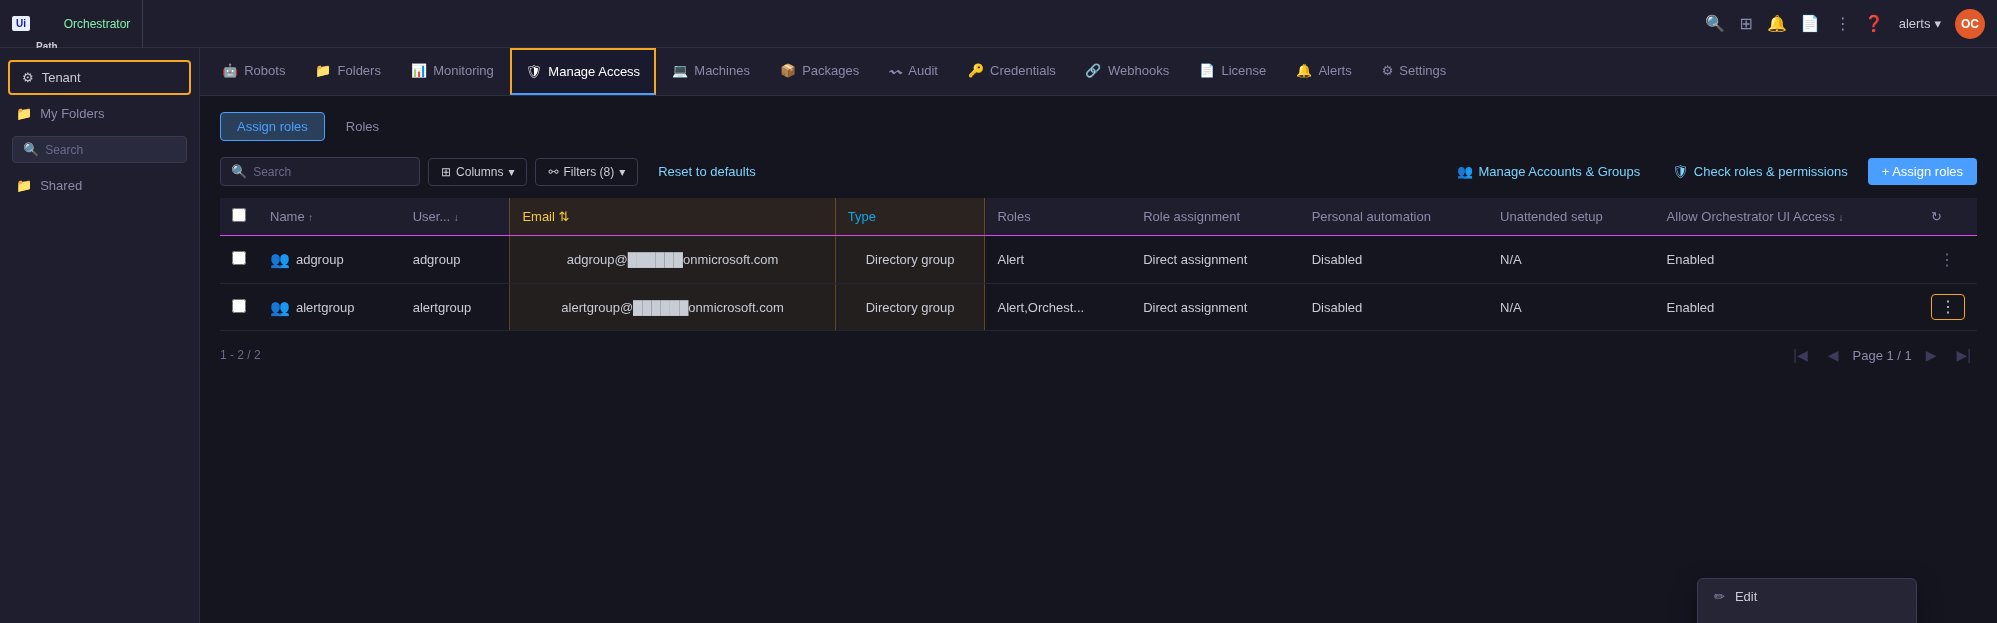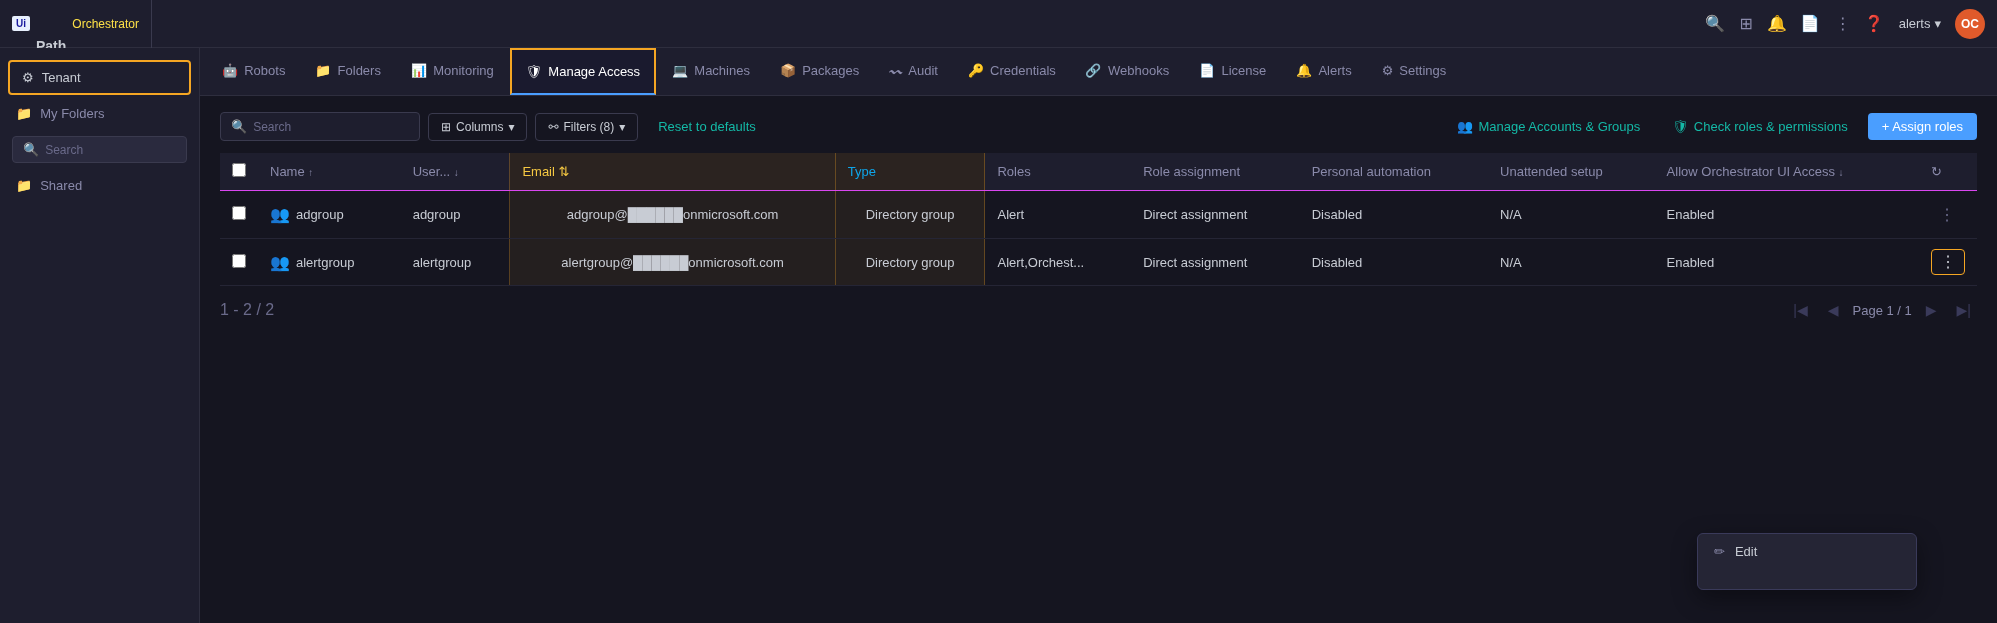--- a/index.html
+++ b/index.html
@@ -37,21 +37,21 @@
     .logo-box {
       background: #e8f0fe;
       color: #1a1a9e;
       font-weight: 900;
       font-size: 10px;
       padding: 2px 4px;
       border-radius: 2px;
     }
     .logo-text {
       color: #c8ccd4;
-      font-size: 14px;
+      font-size: 10px;
       font-weight: 600;
       margin-top: 45px;
     }
     .topbar-right {
       display: flex;
       align-items: center;
       gap: 14px;
     }
     .topbar-icon {
       color: #8a8aaa;
@@ -226,21 +226,21 @@
       cursor: pointer;
       font-size: 12px;
     }
     .btn-link {
       display: flex;
       align-items: center;
       gap: 5px;
       padding: 6px 12px;
       background: transparent;
       border: none;
-      color: #14b8a6;
+      color: #7dd3fc;
       cursor: pointer;
       font-size: 13px;
     }
     .btn-primary {
       display: flex;
       align-items: center;
       gap: 5px;
       padding: 6px 14px;
       background: #4a9eff;
       border: none;
@@ -313,21 +313,21 @@
     
     .pagination {
       display: flex;
       align-items: center;
       justify-content: center;
       gap: 8px;
       padding: 12px 0;
       color: #8a8aaa;
       font-size: 13px;
     }
-    .page-info { color: #6a6a8a; font-size: 16px; margin-right: auto; }
+    .page-info { color: #6a6a8a; font-size: 12px; margin-right: auto; }
     .page-btn {
       background: transparent;
       border: none;
       color: #8a8aaa;
       cursor: pointer;
       padding: 4px 6px;
       font-size: 14px;
     }
     .page-btn:disabled { color: #3a3a5a; cursor: default; }
 
@@ -375,21 +375,21 @@
     }
   </style>
 </head>
 <body>
 
 <div class="topbar">
   <div class="topbar-left">
     <div class="logo-area">
       <span class="logo-box">Ui</span>
       <span class="logo-text">Path</span>
-      <span style="color:#fde047;font-size:12px;">Orchestrator</span>
+      <span style="color:#86efac;font-size:12px;">Orchestrator</span>
     </div>
   </div>
   <div class="topbar-right">
     <span class="topbar-icon">🔍</span>
     <span class="topbar-icon">⊞</span>
     <span class="topbar-icon">🔔</span>
     <span class="topbar-icon">📄</span>
     <span class="topbar-icon">⋮</span>
     <span class="topbar-icon">❓</span>
     <div class="alerts-btn">
@@ -469,20 +469,28 @@
         <span>Alerts</span>
       </div>
       <div class="nav-tab">
         <span>⚙</span>
         <span>Settings</span>
       </div>
     </div>
 
     <div class="page-content">
 
+      <div class="sub-tabs">
+        <div class="sub-tab active">
+          <span>Assign roles</span>
+        </div>
+        <div class="sub-tab">
+          <span>Roles</span>
+        </div>
+      </div>
 
       <div class="toolbar">
         <div class="search-box">
           <span>🔍</span>
           <span style="font-size:12px;">Search</span>
         </div>
         <button class="btn-outline">
           <span>⊞</span>
           <span>Columns</span>
           <span>▾</span>

